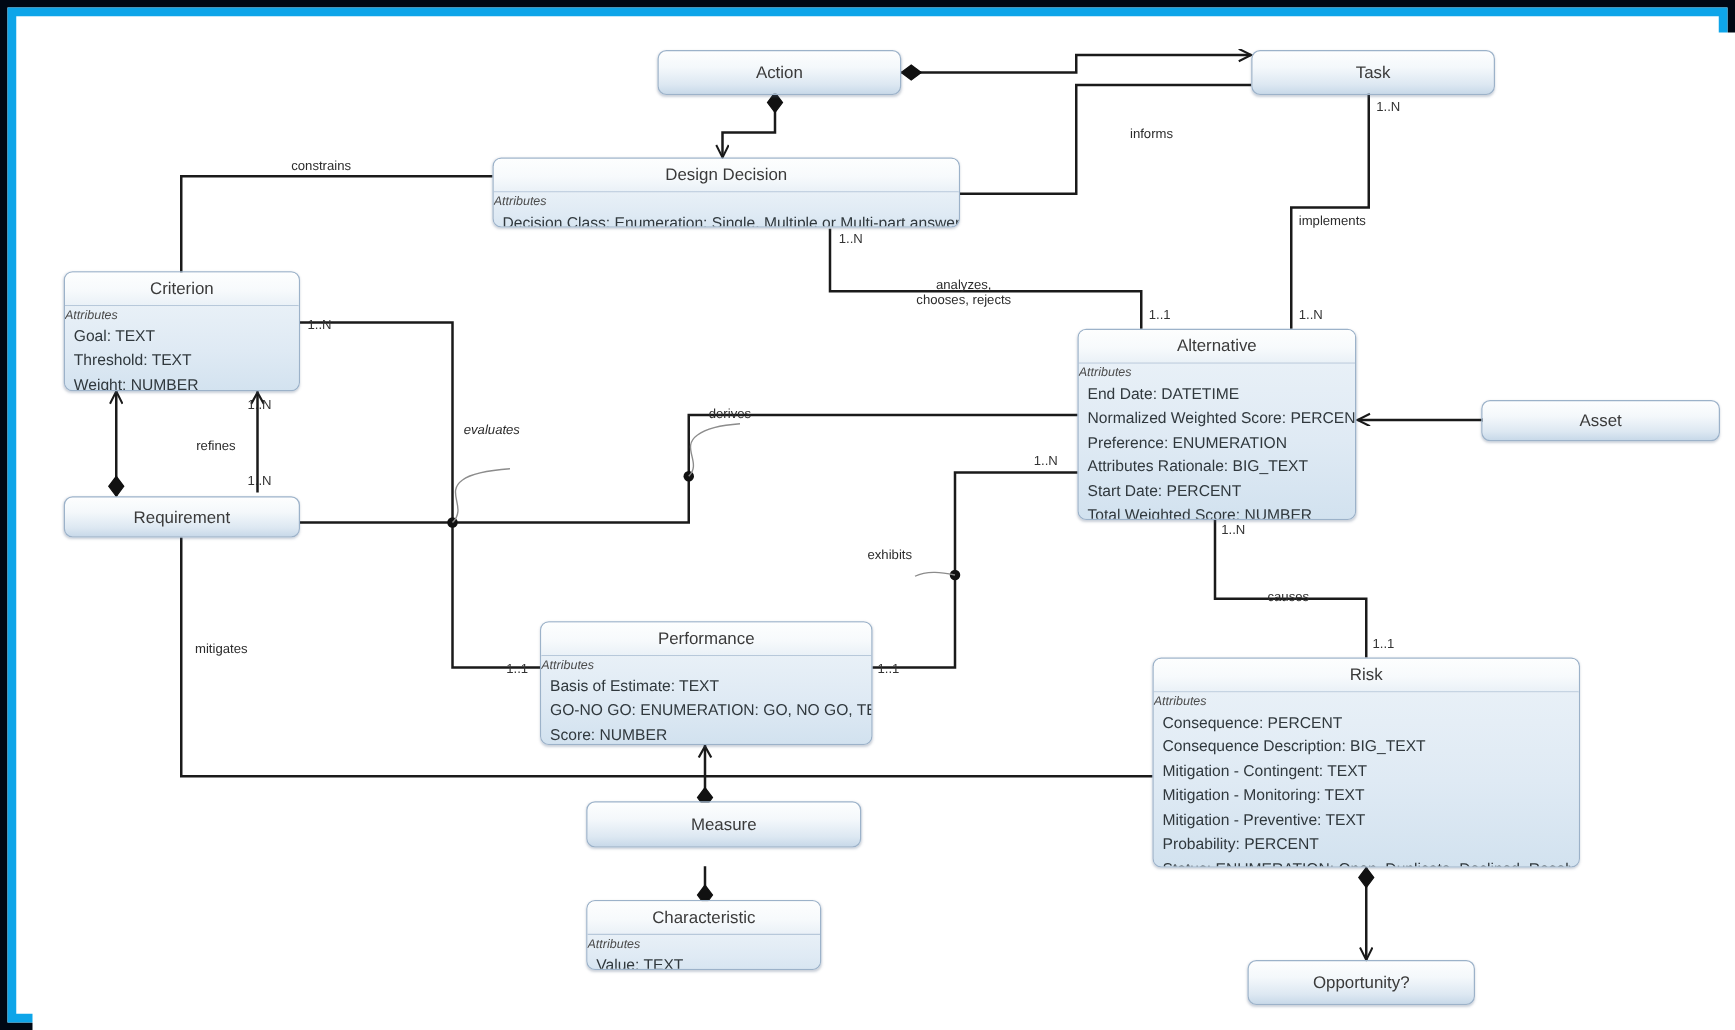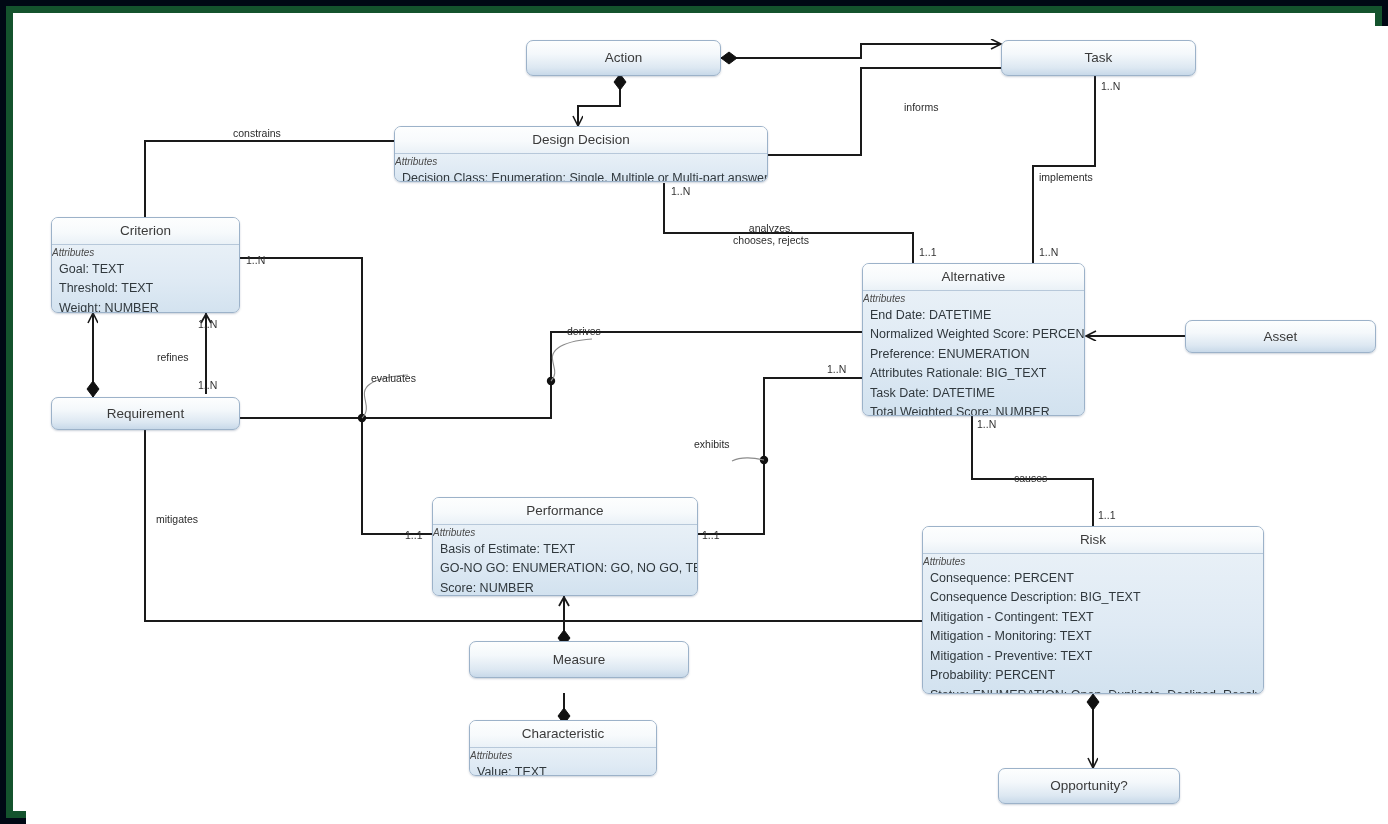--- a/index.html
+++ b/index.html
@@ -11,21 +11,21 @@
   }
   #frame{
     position:absolute;left:0;top:0;width:1388px;height:824px;
     background:#000814;
     box-sizing:border-box;
   }
   #outer-border{
     position:absolute;left:6px;top:6px;
     width:1376px;height:812px;
     box-sizing:border-box;
-    border:7px solid #14532d;
+    border:7px solid #0ea5e9;
     background:#ffffff;
   }
   #canvas{
     position:absolute;left:13px;top:13px;
     width:1362px;height:798px;
     background:#ffffff;
     overflow:hidden;
   }
   svg#edges{
     position:absolute;left:0;top:0;width:1362px;height:798px;
@@ -212,21 +212,21 @@
    </div>
 
    <div class="node has-attrs" style="left:836px;top:237px;width:223px;height:153px;">
      <div class="title">Alternative</div>
      <div class="attrs">
        <div class="attrs-head">Attributes</div>
        <div class="attr">End Date: DATETIME</div>
        <div class="attr">Normalized Weighted Score: PERCENT</div>
        <div class="attr">Preference: ENUMERATION</div>
        <div class="attr">Attributes Rationale: BIG_TEXT</div>
-       <div class="attr">Task Date: DATETIME</div>
+       <div class="attr">Start Date: PERCENT</div>
        <div class="attr">Total Weighted Score: NUMBER</div>
      </div>
    </div>
 
    <div class="node plain" style="left:1159px;top:294px;width:191px;height:33px;">
      <div class="title">Asset</div>
    </div>
 
    <div class="node has-attrs" style="left:406px;top:471px;width:266px;height:99px;">
      <div class="title">Performance</div>
@@ -272,21 +272,21 @@
 
    <div class="elabel" style="left:878px;top:75px;">informs</div>
 
    <div class="elabel" style="left:1013px;top:145px;">implements</div>
 
    <div class="elabel" style="left:745px;top:196px;text-align:center;width:90px;margin-left:-45px;">analyzes,
 chooses, rejects</div>
 
    <div class="elabel" style="left:131px;top:325px;text-align:center;">refines</div>
 
-   <div class="elabel" style="left:345px;top:346px;">evaluates</div>
+   <div class="elabel" style="left:345px;top:312px;font-style:italic;">evaluates</div>
 
    <div class="elabel" style="left:541px;top:299px;">derives</div>
 
    <div class="elabel" style="left:668px;top:412px;">exhibits</div>
 
    <div class="elabel" style="left:988px;top:446px;">causes</div>
 
    <div class="elabel" style="left:130px;top:487px;">mitigates</div>
 
    <div class="card" style="left:1075px;top:54px;">1..N</div>

